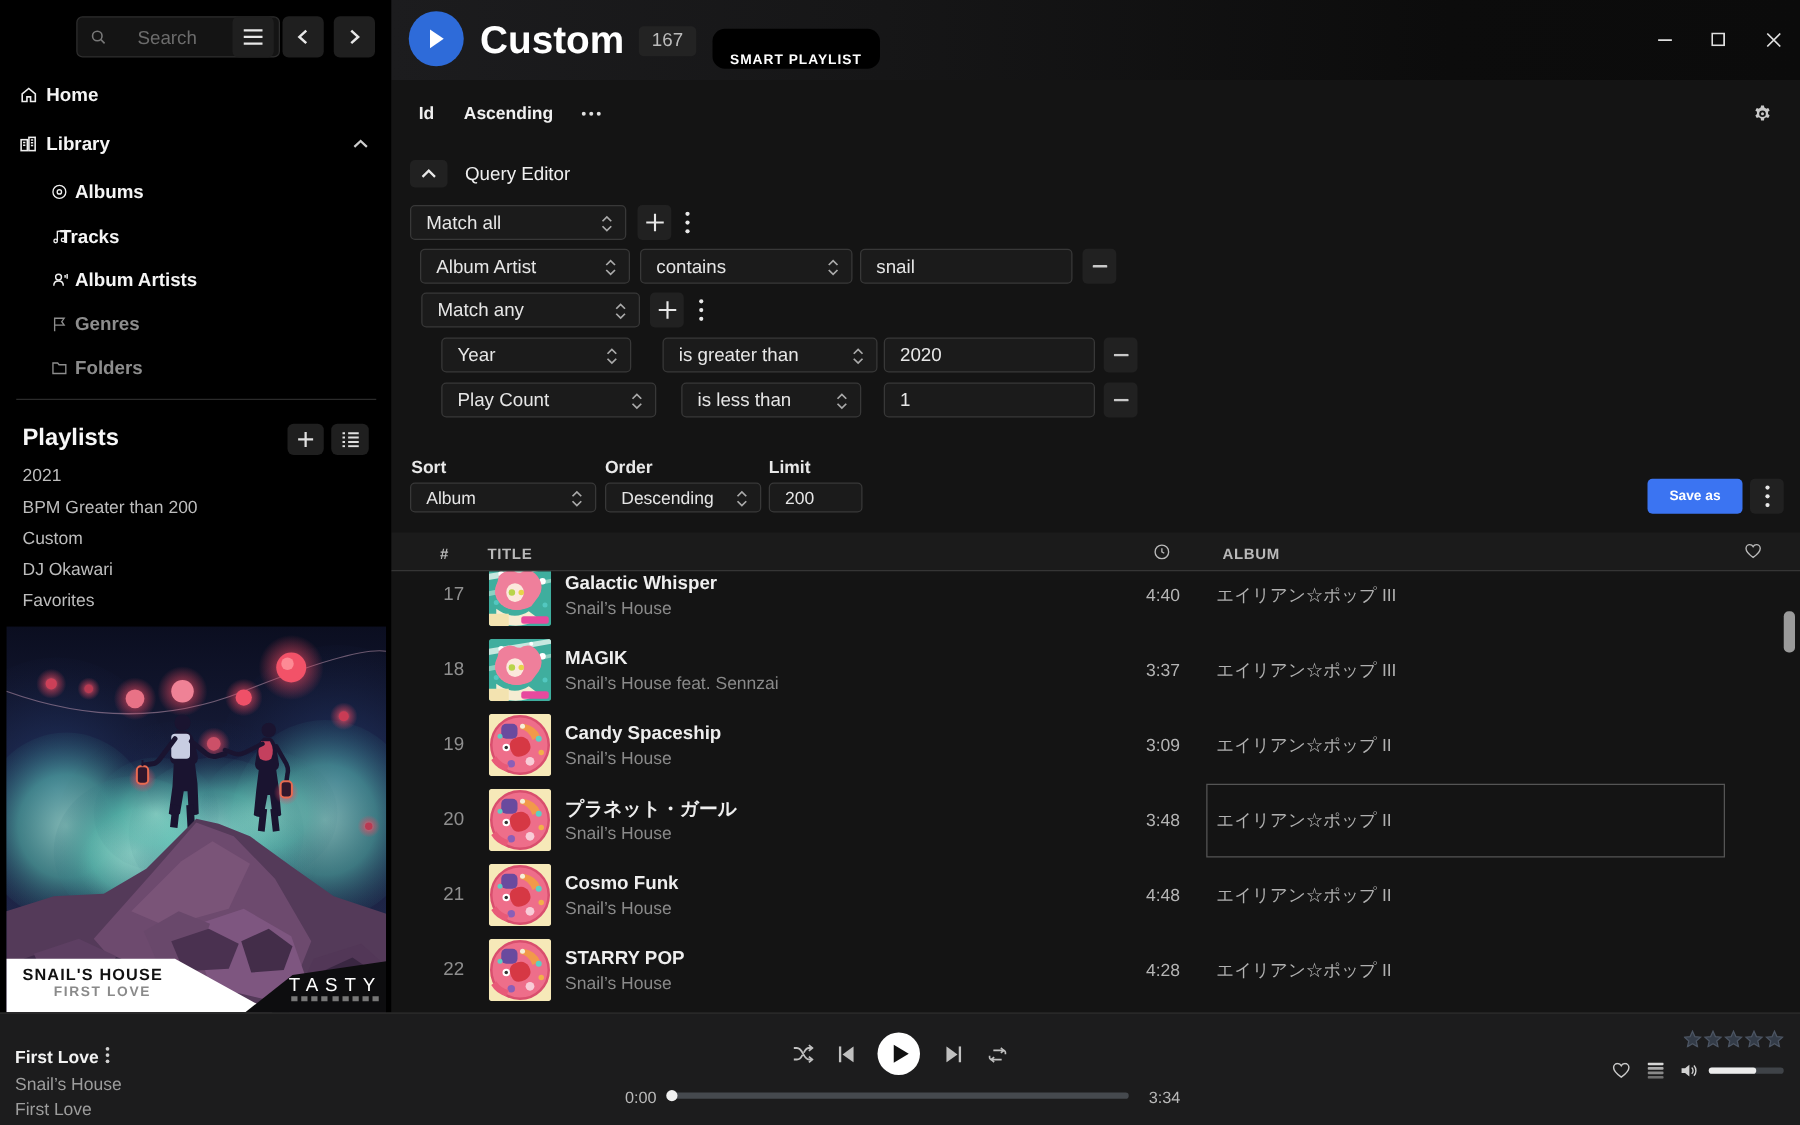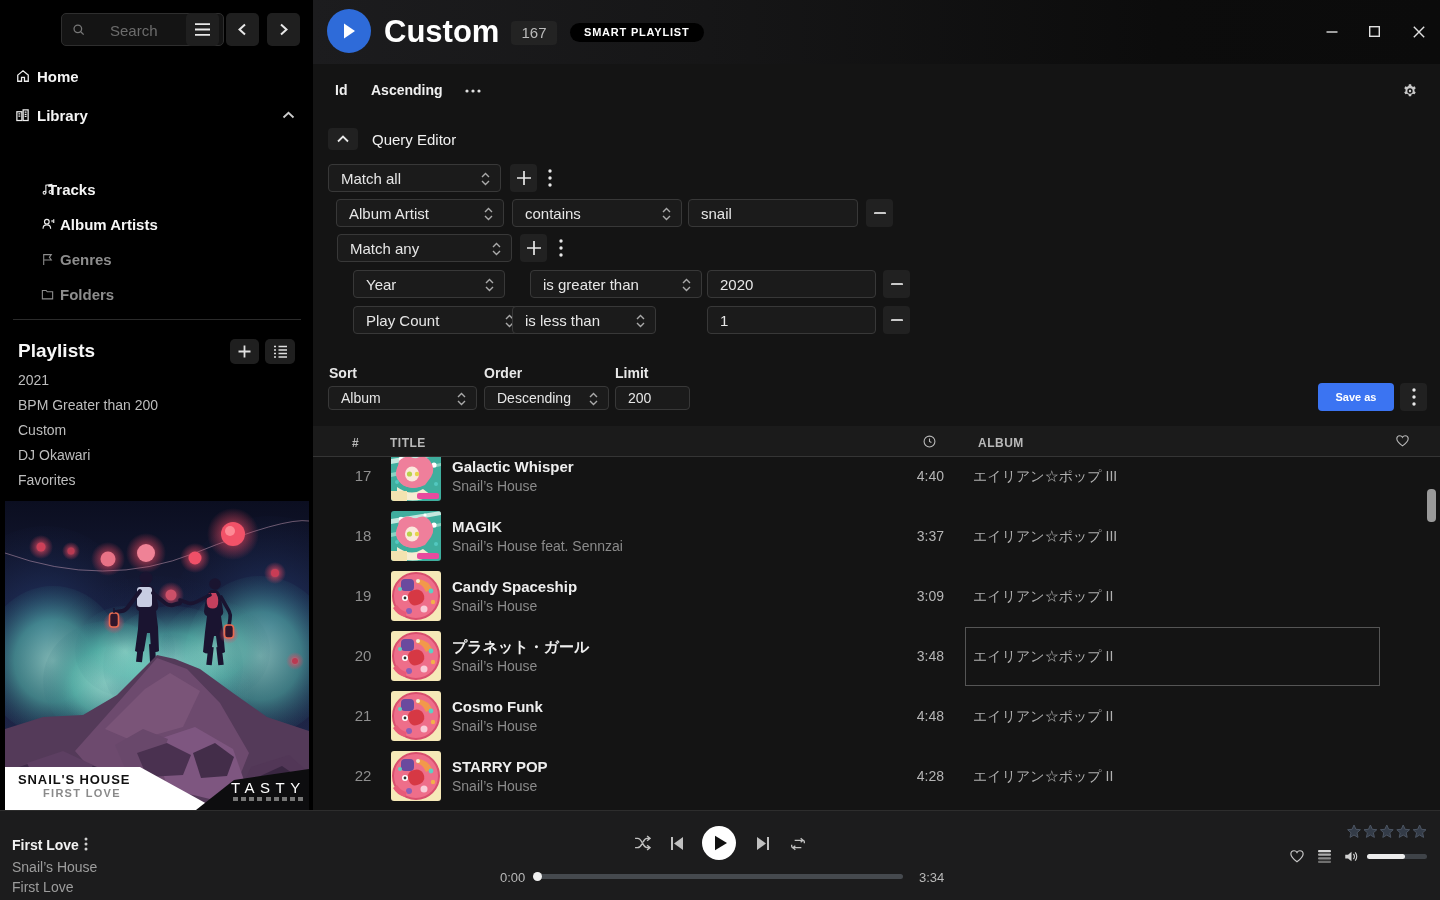--- a/index.html
+++ b/index.html
@@ -81,20 +81,27 @@
     <svg style="left:15px" width="15" height="15" viewBox="0 0 24 24" fill="none" stroke="#eee" stroke-width="2">
         <rect x="3" y="6" width="8" height="14"></rect>
         <rect x="13" y="3" width="8" height="17"></rect>
         <path d="M5.5 9.5 h3 M5.5 13 h3 M15.5 6.5 h3 M15.5 10 h3 M15.5 13.5 h3"></path>
       </svg>
     <span class="txt" style="margin-left:37px">Library</span>
     <svg style="left:282px" width="13" height="8" viewBox="0 0 13 8" fill="none" stroke="#ccc" stroke-width="1.8">
         <path d="M1.5 6.5 L6.5 1.8 L11.5 6.5"></path>
       </svg>
   </div>
+  <div class="nav" style="top:140px">
+    <svg style="left:41px" width="13" height="13" viewBox="0 0 24 24" fill="none" stroke="#eee" stroke-width="2">
+        <circle cx="12" cy="12" r="9.5"></circle>
+        <circle cx="12" cy="12" r="3.2"></circle>
+      </svg>
+    <span class="txt" style="margin-left:60px">Albums</span>
+  </div>
   <div class="nav" style="top:176px">
     <svg style="left:41px" width="13" height="13" viewBox="0 0 24 24" fill="none" stroke="#eee" stroke-width="2">
         <path d="M9 18 V4 L20 2.5 V16.5"></path>
         <circle cx="6.5" cy="18" r="2.6"></circle>
         <circle cx="17.5" cy="16.5" r="2.6"></circle>
       </svg>
     <span class="txt" style="margin-left:48px">Tracks</span>
   </div>
   <div class="nav" style="top:211px">
     <svg style="left:41px" width="14" height="14" viewBox="0 0 24 24" fill="none" stroke="#eee" stroke-width="2">
@@ -257,21 +264,21 @@
 
 <div id="main">
   <div id="titlebar">
     <div style="position:absolute;left:14px;top:9px;width:44px;height:44px;border-radius:50%;background:#2e6bd9;display:flex;align-items:center;justify-content:center">
       <svg width="16" height="18" viewBox="0 0 16 18">
           <path d="M3 1.5 L14 9 L3 16.5 Z" fill="#fff"></path>
         </svg>
     </div>
     <div style="position:absolute;left:71px;top:14px;font-size:31px;font-weight:bold;color:#ffffff">Custom</div>
     <div style="position:absolute;left:198px;top:21px;width:46px;height:24px;background:#232323;border-radius:4px;text-align:center;line-height:24px;font-size:15px;color:#bbbbbb">167</div>
-    <div style="position:absolute;left:257px;top:23px;height:19px;background:#000;border-radius:10px;padding:0 14px;line-height:19px;font-size:11px;font-weight:bold;letter-spacing:0.8px;color:#fff">SMART PLAYLIST</div>
+    <div style="position:absolute;left:257px;top:23px;height:19px;background:#000;border-radius:10px;padding:16px 14px;line-height:19px;font-size:11px;font-weight:bold;letter-spacing:0.8px;color:#fff">SMART PLAYLIST</div>
     <svg class="wctl" style="left:1013px;top:26px" width="12" height="12" viewBox="0 0 12 12" stroke="#e0e0e0" stroke-width="1.4">
         <path d="M0.5 6 H11.5"></path>
       </svg>
     <svg class="wctl" style="left:1056px;top:26px" width="11" height="11" viewBox="0 0 11 11" fill="none" stroke="#e0e0e0" stroke-width="1.4">
         <rect x="0.7" y="0.7" width="9.6" height="9.6"></rect>
       </svg>
     <svg class="wctl" style="left:1100px;top:26px" width="12" height="12" viewBox="0 0 12 12" stroke="#e0e0e0" stroke-width="1.4">
         <path d="M0.8 0.8 L11.2 11.2 M11.2 0.8 L0.8 11.2"></path>
       </svg>
   </div>
@@ -347,21 +354,21 @@
     <div class="inp" style="left:394px;top:270px;width:169px">2020</div>
     <div class="sqbtn" style="left:570px;top:270px">
       <svg width="12" height="2.5" viewBox="0 0 12 2.5">
           <rect width="12" height="2.5" rx="1" fill="#c9c9c9"></rect>
         </svg>
     </div>
 
     <div class="sel" style="left:40px;top:306px;width:172px">Play Count<span class="car"><svg width="9" height="16" viewBox="0 0 9 16" fill="none" stroke="#aaa" stroke-width="1.4">
             <path d="M1 6 L4.5 2.5 L8 6 M1 10 L4.5 13.5 L8 10"></path>
           </svg></span></div>
-    <div class="sel" style="left:199px;top:306px;width:144px">is less than<span class="car"><svg width="9" height="16" viewBox="0 0 9 16" fill="none" stroke="#aaa" stroke-width="1.4">
+    <div class="sel" style="left:232px;top:306px;width:144px">is less than<span class="car"><svg width="9" height="16" viewBox="0 0 9 16" fill="none" stroke="#aaa" stroke-width="1.4">
             <path d="M1 6 L4.5 2.5 L8 6 M1 10 L4.5 13.5 L8 10"></path>
           </svg></span></div>
     <div class="inp" style="left:394px;top:306px;width:169px">1</div>
     <div class="sqbtn" style="left:570px;top:306px">
       <svg width="12" height="2.5" viewBox="0 0 12 2.5">
           <rect width="12" height="2.5" rx="1" fill="#c9c9c9"></rect>
         </svg>
     </div>
 
     <span class="lbl" style="left:16px;top:365px">Sort</span>

